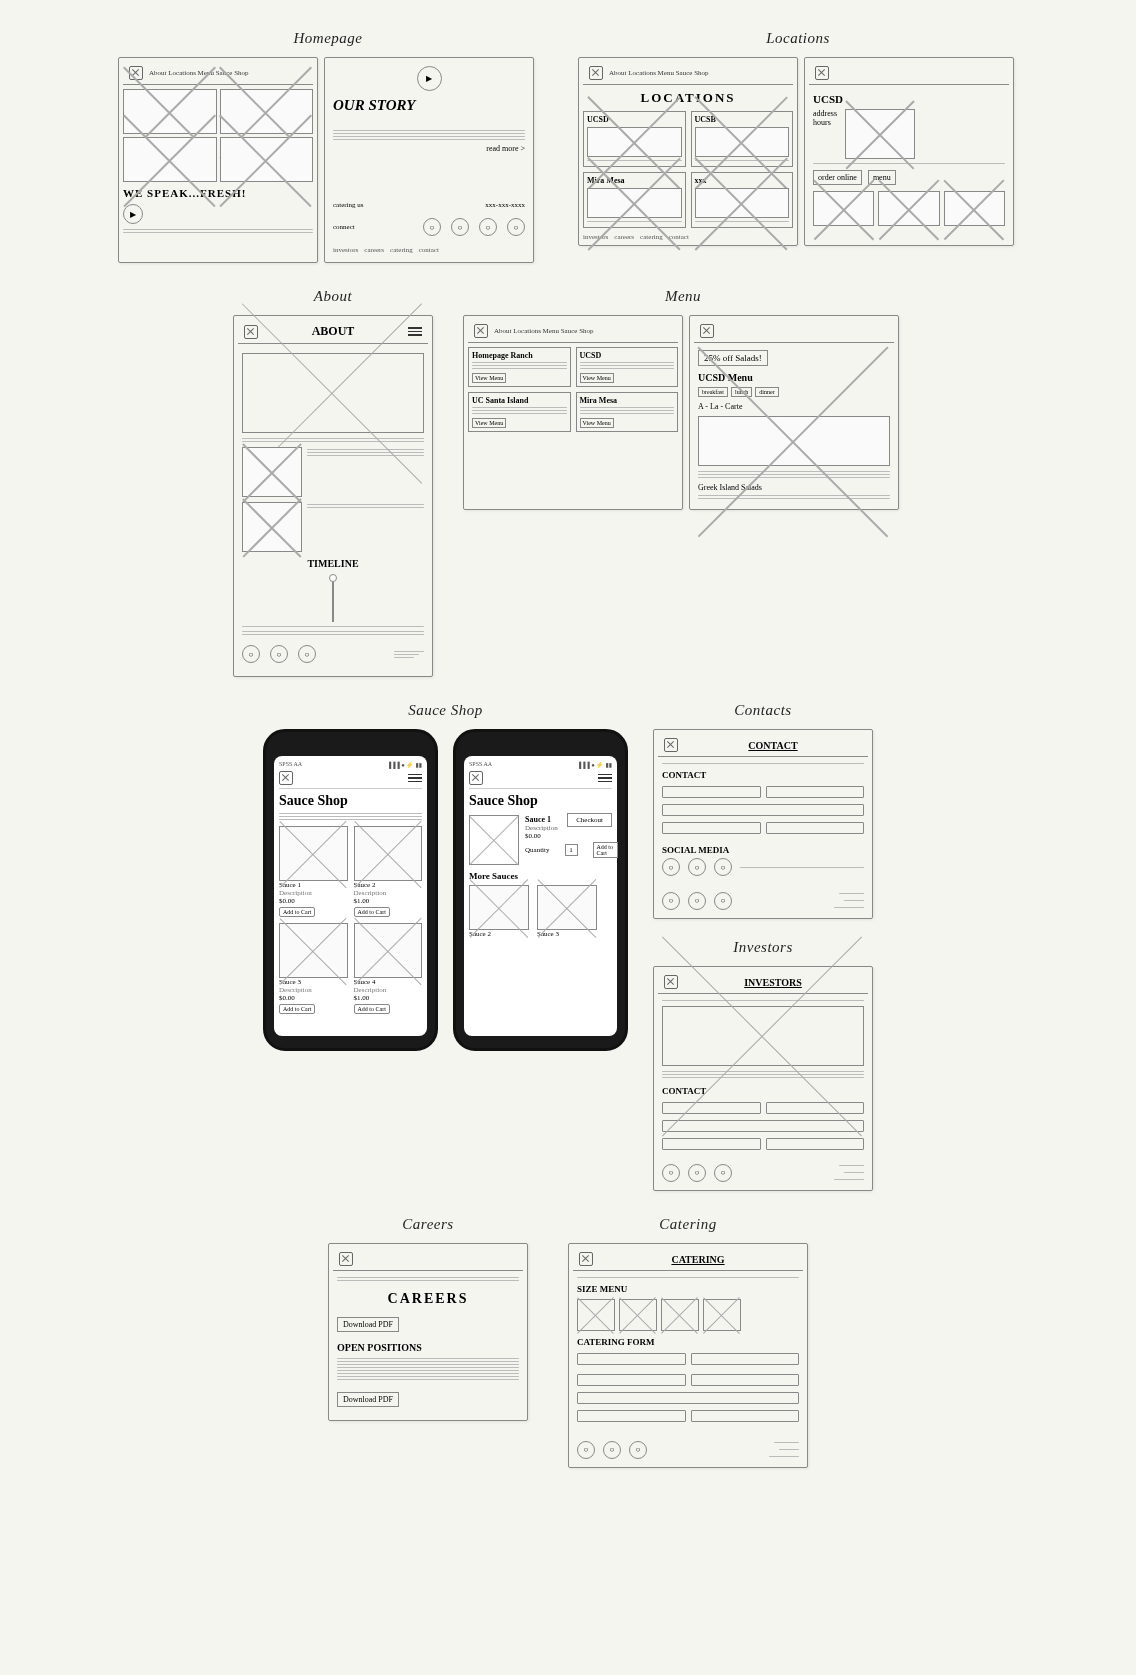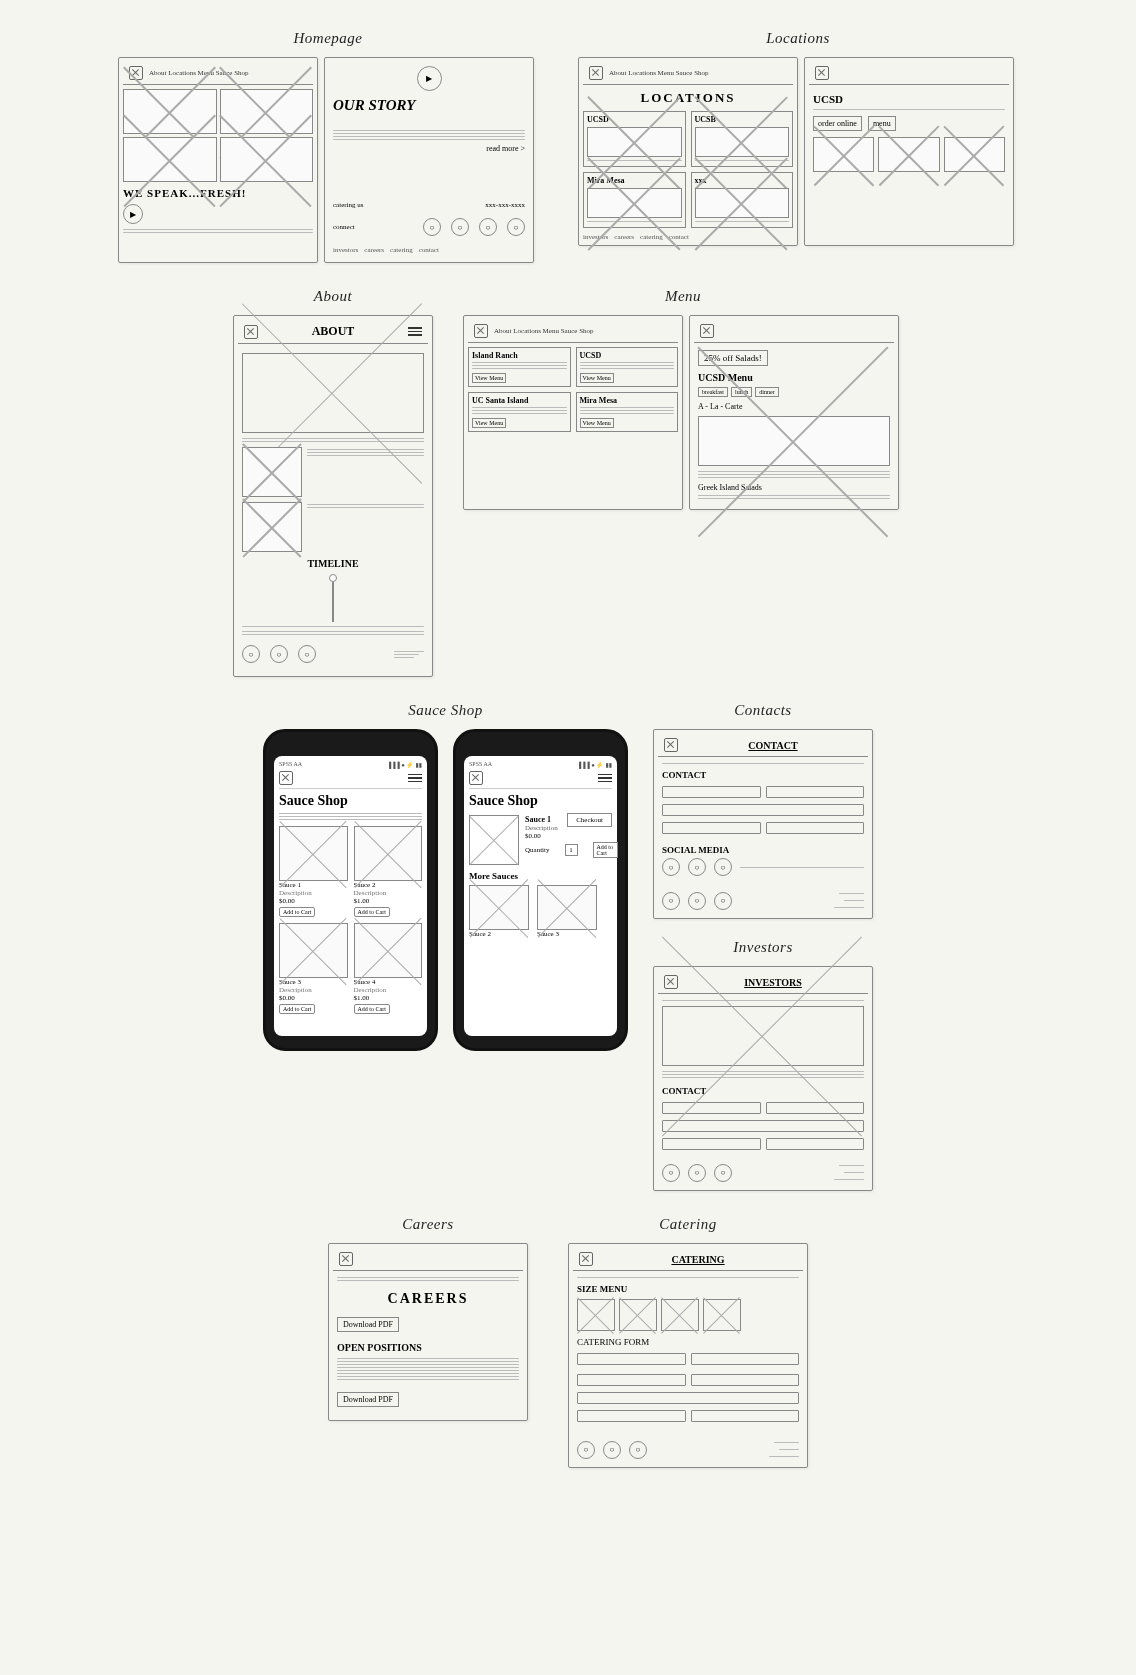--- a/index.html
+++ b/index.html
@@ -531,20 +531,27 @@
           <span>contact</span>
         </div>
       </div>
 
       <div class="loc-right sketch">
         <div class="nav-bar">
           <div class="nav-x"></div>
         </div>
         <div style="padding:4px;">
           <div style="font-size:11px;font-weight:bold;margin:4px 0;">UCSD</div>
+          <div style="display:flex;gap:8px;">
+            <div>
+              <div style="font-size:8px;">address</div>
+              <div style="font-size:8px;">hours</div>
+            </div>
+            <div class="img-placeholder" style="width:70px;height:50px;position:relative;"></div>
+          </div>
           <div style="margin:4px 0;">
             <div class="sketch-line"></div>
           </div>
           <div style="display:flex;gap:6px;margin:6px 0;">
             <div style="border:1px solid #888;font-size:8px;padding:2px 4px;">order online</div>
             <div style="border:1px solid #888;font-size:8px;padding:2px 4px;">menu</div>
           </div>
 
           <div style="display:grid;grid-template-columns:1fr 1fr 1fr;gap:4px;margin-top:5px;">
             <div class="img-placeholder" style="height:35px;"></div>
@@ -623,21 +630,21 @@
     <div class="section-title">Menu</div>
     <div class="menu-wire">
 
       <div class="menu-left sketch">
         <div class="nav-bar">
           <div class="nav-x"></div>
           <span class="nav-text" style="font-size:7px;">About Locations Menu Sauce Shop</span>
         </div>
         <div class="menu-loc-grid">
           <div class="menu-loc-card">
-            <div style="font-size:8px;font-weight:bold;">Island Ranch</div>
+            <div style="font-size:8px;font-weight:bold;">Homepage Ranch</div>
             <div class="sketch-line"></div>
             <div class="sketch-line"></div>
             <div class="sketch-line"></div>
             <div style="border:1px solid #888;font-size:6px;padding:1px 2px;display:inline-block;margin-top:2px;">View Menu</div>
           </div>
           <div class="menu-loc-card">
             <div style="font-size:8px;font-weight:bold;">UCSD</div>
             <div class="sketch-line"></div>
             <div class="sketch-line"></div>
             <div class="sketch-line"></div>
@@ -924,21 +931,21 @@
       <div style="padding:4px;">
         <div class="sketch-line"></div>
         <div style="font-size:9px;font-weight:bold;margin:6px 0 3px;">SIZE MENU</div>
 
         <div class="size-thumbs">
           <div class="size-thumb"></div>
           <div class="size-thumb"></div>
           <div class="size-thumb"></div>
           <div class="size-thumb"></div>
         </div>
-        <div style="font-size:9px;font-weight:normal;margin:6px 0 3px;">CATERING FORM</div>
+        <div style="font-size:9px;font-weight:bold;margin:6px 0 3px;">CATERING FORM</div>
 
         <div style="display:flex;gap:5px;margin:3px 0;">
           <div class="form-field" style="flex:1;"></div>
           <div class="form-field" style="flex:1;"></div>
         </div>
         <div style="display:flex;gap:5px;margin:3px 0;">
           <div class="form-field" style="flex:1;"></div>
           <div class="form-field" style="flex:1;"></div>
         </div>
         <div class="form-field"></div>

